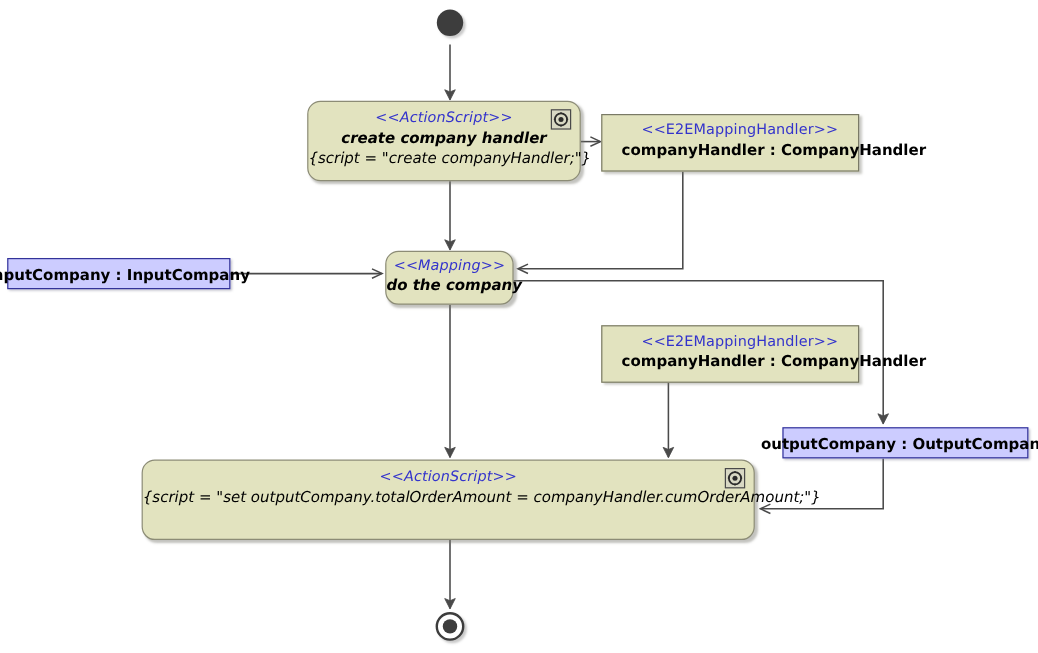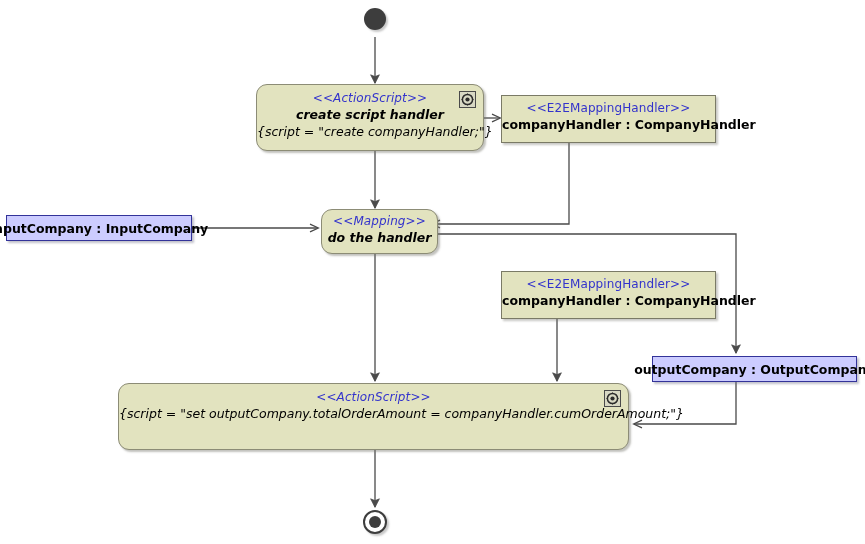--- a/index.html
+++ b/index.html
@@ -77,20 +77,21 @@
 
   
   .object-node {
     position: absolute;
     box-sizing: border-box;
     background: #e2e3bf;
     border: 1px solid #7a7a66;
     box-shadow: 2px 2px 2px rgba(120,120,110,0.4);
     text-align: center;
     padding-top: 4px;
+    padding-left: 16px;
   }
 
   
   .pin-node {
     position: absolute;
     box-sizing: border-box;
     background: #ccccff;
     border: 1px solid #333399;
     box-shadow: 1.5px 1.5px 2px rgba(120,120,140,0.45);
     display: flex;
@@ -170,44 +171,44 @@
       <path d="M736,382 L736,424 L634,424" marker-end="url(#arrowOpen)"></path>
 
       <path d="M375,450 L375,507" marker-end="url(#arrowSolid)"></path>
     </g>
   </svg>
 
   <div class="initial-node" style="left:364px; top:8px;"></div>
 
   <div class="action-node" style="left:256px; top:84px; width:228px; height:67px;">
     <div class="stereotype">&lt;&lt;ActionScript&gt;&gt;</div>
-    <div class="node-name">create script handler</div>
+    <div class="node-name">create company handler</div>
     <div class="node-script">{script = "create companyHandler;"}</div>
     <div class="gear-badge" style="right:7px; top:6px;">
       <svg width="13" height="13" viewBox="0 0 13 13" xmlns="http://www.w3.org/2000/svg">
         <circle cx="6.5" cy="6.5" r="5.1" fill="none" stroke="#2b2b2b" stroke-width="1.5"></circle>
         <circle cx="6.5" cy="6.5" r="2.1" fill="#2b2b2b"></circle>
         <g stroke="#2b2b2b" stroke-width="1.1">
           <line x1="6.5" y1="0.5" x2="6.5" y2="2.0"></line>
           <line x1="6.5" y1="11.0" x2="6.5" y2="12.5"></line>
           <line x1="0.5" y1="6.5" x2="2.0" y2="6.5"></line>
           <line x1="11.0" y1="6.5" x2="12.5" y2="6.5"></line>
         </g>
       </svg>
     </div>
   </div>
 
   <div class="object-node" style="left:501px; top:95px; width:215px; height:48px;">
     <div class="stereotype">&lt;&lt;E2EMappingHandler&gt;&gt;</div>
     <div class="node-name">companyHandler : CompanyHandler</div>
   </div>
 
-  <div class="action-node" style="left:321px; top:209px; width:117px; height:45px; padding-top:3px;">
+  <div class="action-node" style="left:321px; top:209px; width:107px; height:45px; padding-top:3px;">
     <div class="stereotype">&lt;&lt;Mapping&gt;&gt;</div>
-    <div class="node-name">do the handler</div>
+    <div class="node-name">do the company</div>
   </div>
 
   <div class="pin-node" style="left:6px; top:215px; width:186px; height:26px;">
     <span class="pin-label">inputCompany : InputCompany</span>
   </div>
 
   <div class="object-node" style="left:501px; top:271px; width:215px; height:48px;">
     <div class="stereotype">&lt;&lt;E2EMappingHandler&gt;&gt;</div>
     <div class="node-name">companyHandler : CompanyHandler</div>
   </div>

